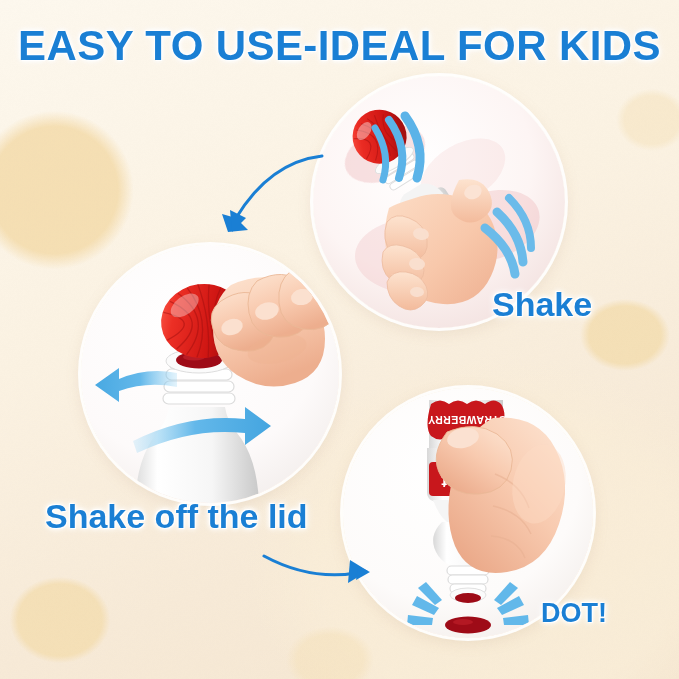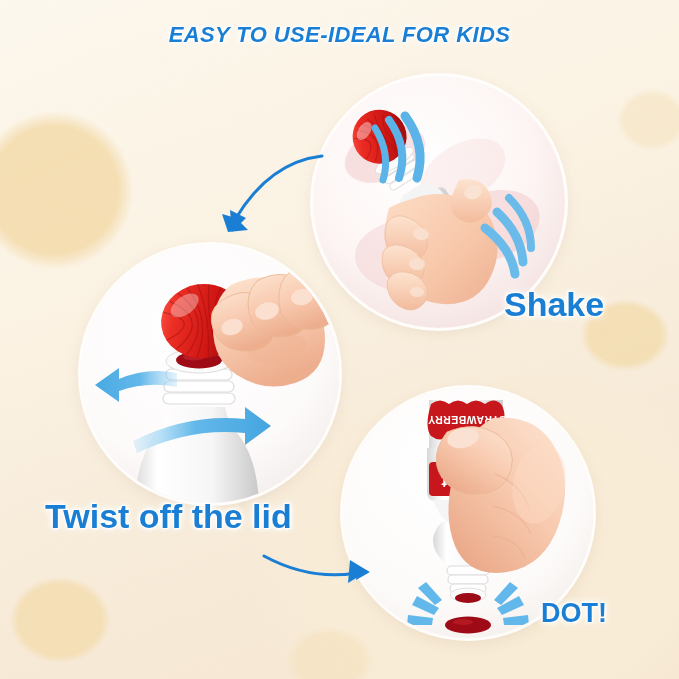--- a/index.html
+++ b/index.html
@@ -18,46 +18,45 @@
       radial-gradient(ellipse 46px 40px at 652px 120px, rgba(246,228,192,.6) 0 60%, rgba(246,228,192,0) 78%),
       radial-gradient(ellipse 55px 42px at 330px 660px, rgba(245,225,186,.55) 0 60%, rgba(245,225,186,0) 80%),
       radial-gradient(ellipse 300px 240px at 500px 560px, rgba(250,238,216,.75) 0 60%, rgba(250,238,216,0) 85%),
       linear-gradient(160deg,#fdf8ee 0%,#fbf2e2 40%,#f7ead7 72%,#f5e6d0 100%);
   }
   .grain{position:absolute;inset:0;opacity:.35;pointer-events:none;}
 
   
   .title{
     position:absolute;top:22px;left:0;width:679px;text-align:center;
-    font-size:22px;font-weight:bold;letter-spacing:.4px;
+    font-size:42px;font-weight:bold;letter-spacing:.4px;
     color:#1a7fd4;
     text-shadow:0 0 5px #fff,0 0 5px #fff,0 0 9px #fff,1px 1px 0 #fff,-1px -1px 0 #fff;
     font-family:"Liberation Sans", sans-serif;
-    font-style:italic;
   }
 
   
   .panel{
     position:absolute;border-radius:50%;overflow:hidden;
     background:radial-gradient(circle at 40% 32%, #ffffff 0 58%, #fdf4f3 78%, #f7e9e7 100%);
     box-shadow:0 0 0 3px rgba(255,255,255,.9), 0 4px 16px rgba(170,140,110,.18);
   }
   .panel .haze{position:absolute;inset:0;}
 
   #panel-shake{left:313px;top:76px;width:252px;height:252px;}
   #panel-twist{left:81px;top:245px;width:258px;height:258px;}
   #panel-dot{left:343px;top:388px;width:250px;height:250px;}
 
   
   .step-label{
     position:absolute;font-weight:bold;color:#1a7fd4;
     text-shadow:0 0 5px #fff,0 0 5px #fff,0 0 10px #fff,1px 1px 0 #fff,-1px -1px 0 #fff;
     white-space:nowrap;
   }
-  #label-shake{left:504px;top:285px;font-size:34px;}
+  #label-shake{left:492px;top:285px;font-size:34px;}
   #label-twist{left:45px;top:497px;font-size:34px;}
   #label-dot{left:541px;top:598px;font-size:27px;}
 
   
   svg{display:block;}
   .flow-arrow{position:absolute;pointer-events:none;}
   #arrow-shake-twist{left:196px;top:150px;}
   #arrow-twist-dot{left:262px;top:538px;}
 </style>
 </head>
@@ -294,21 +293,21 @@
         <g>
           <path d="M96 128 q-30 -6 -58 6 l0 -11 l-24 17 l24 17 l0 -11 q28 -10 58 -4 z" fill="url(#blarrL)"></path>
         </g>
 
         <g>
           <path d="M52 196 q56 -28 112 -22 l0 -12 l26 19 l-26 19 l0 -12 q-54 -6 -108 20 z" fill="url(#blarrR)"></path>
         </g>
       </g>
     </svg>
   </div>
-  <div class="step-label" id="label-twist">Twist off the lid</div>
+  <div class="step-label" id="label-twist">Shake off the lid</div>
 
   <div class="panel" id="panel-dot">
     <svg class="haze" viewBox="0 0 250 250" width="250" height="250">
       <defs>
         <radialGradient id="dtbg" cx="42%" cy="32%" r="74%">
           <stop offset="0%" stop-color="#ffffff"></stop>
             <stop offset="72%" stop-color="#fdfbfa"></stop>
           <stop offset="100%" stop-color="#f4efec"></stop>
         </radialGradient>
         <linearGradient id="skin3" x1="1" y1="0" x2="0.2" y2="1">

